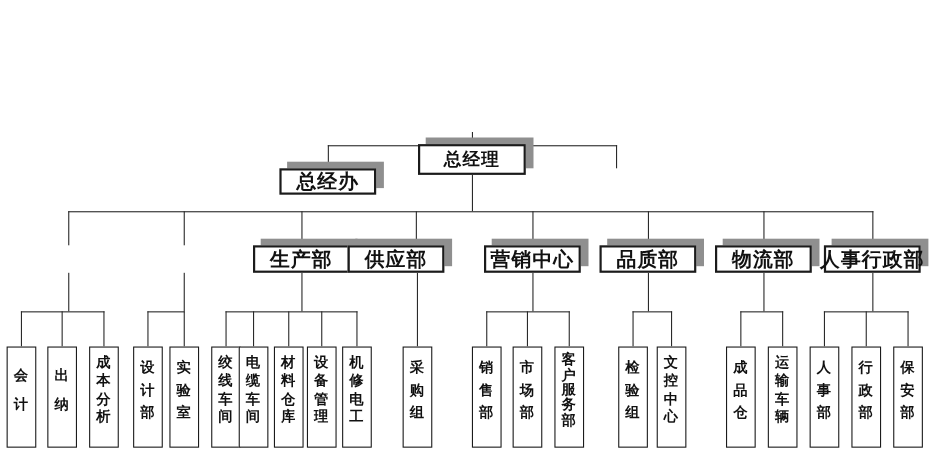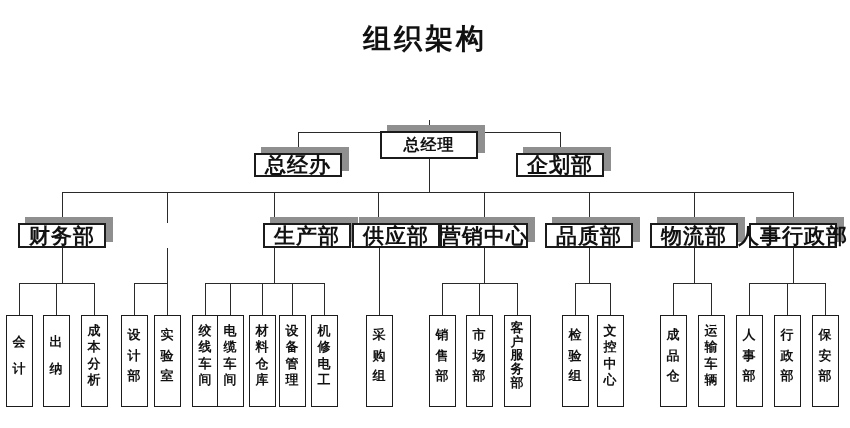--- a/index.html
+++ b/index.html
@@ -16,35 +16,34 @@
     font-size:28px;font-weight:bold;letter-spacing:3px;color:var(--text);
   }
   .line{position:absolute;background:var(--line);}
   .node{
     position:absolute;background:var(--fill);border:2px solid var(--border);
     display:flex;align-items:center;justify-content:center;
     box-sizing:border-box;color:var(--text);
   }
   .hnode{
     box-shadow:7px -6px 0 var(--shadow);
-    font-size:21px;font-weight:600;letter-spacing:1px;white-space:nowrap;
+    font-size:18px;font-weight:600;letter-spacing:1px;white-space:nowrap;
   }
   .root-node{font-size:16px;}
   .vnode{
     border-width:1.5px;box-shadow:none;
     flex-direction:column;justify-content:space-evenly;align-items:center;
     font-size:13px;font-weight:600;padding:4px 0 16px;
   }
   .vnode span{display:block;line-height:1;}
 </style>
 </head>
 <body>
 
 <div id="chart">
-  <div class="page-title">组织架构</div>
 <div class="line" style="left: 429px; top: 120px; width: 1px; height: 72px;"></div>
     <div class="line" style="left: 298px; top: 132px; width: 263px; height: 1px;"></div>
     <div class="line" style="left: 298px; top: 132px; width: 1px; height: 21px;"></div>
     <div class="line" style="left: 560px; top: 132px; width: 1px; height: 21px;"></div>
     <div class="line" style="left: 62px; top: 192px; width: 732px; height: 1px;"></div>
     <div class="line" style="left: 62px; top: 192px; width: 1px; height: 31px;"></div>
     <div class="line" style="left: 167px; top: 192px; width: 1px; height: 31px;"></div>
     <div class="line" style="left: 274px; top: 192px; width: 1px; height: 31px;"></div>
     <div class="line" style="left: 378px; top: 192px; width: 1px; height: 31px;"></div>
     <div class="line" style="left: 484px; top: 192px; width: 1px; height: 31px;"></div>
@@ -81,24 +80,22 @@
     <div class="line" style="left: 673px; top: 283px; width: 39px; height: 1px;"></div>
     <div class="line" style="left: 673px; top: 283px; width: 1px; height: 32px;"></div>
     <div class="line" style="left: 711px; top: 283px; width: 1px; height: 32px;"></div>
     <div class="line" style="left: 793px; top: 248px; width: 1px; height: 35px;"></div>
     <div class="line" style="left: 749px; top: 283px; width: 77px; height: 1px;"></div>
     <div class="line" style="left: 749px; top: 283px; width: 1px; height: 32px;"></div>
     <div class="line" style="left: 787px; top: 283px; width: 1px; height: 32px;"></div>
     <div class="line" style="left: 825px; top: 283px; width: 1px; height: 32px;"></div>
     <div class="node hnode root-node" style="left: 380px; top: 92px; width: 98px; height: 28px; margin-top: 39px;">总经理</div>
     <div class="node hnode" style="left: 254px; top: 153px; width: 88px; height: 24px;">总经办</div>
-    <div class="node hnode" style="left: 516px; top: 153px; width: 88px; height: 24px;">企划部</div>
-    <div class="node hnode" style="left: 18px; top: 223px; width: 88px; height: 25px;">财务部</div>
-    <div class="node hnode" style="left: 230px; top: 223px; width: 88px; height: 25px; margin-left: 33px;">生产部</div>
-    <div class="node hnode" style="left: 352px; top: 223px; width: 88px; height: 25px;">供应部</div>
+    <div class="node hnode" style="left: 230px; top: 223px; width: 88px; height: 25px;">生产部</div>
+    <div class="node hnode" style="left: 316px; top: 223px; width: 88px; height: 25px;">供应部</div>
     <div class="node hnode" style="left: 440px; top: 223px; width: 88px; height: 25px;">营销中心</div>
     <div class="node hnode" style="left: 545px; top: 223px; width: 88px; height: 25px;">品质部</div>
     <div class="node hnode" style="left: 650px; top: 223px; width: 88px; height: 25px;">物流部</div>
     <div class="node hnode" style="left: 749px; top: 223px; width: 88px; height: 25px;">人事行政部</div>
     <div class="node vnode" style="left: 5.5px; top: 315px; width: 27px; height: 92px;">
       <span>会</span>
       <span>计</span>
     </div>
     <div class="node vnode" style="left: 42.5px; top: 315px; width: 27px; height: 92px;">
       <span>出</span>

